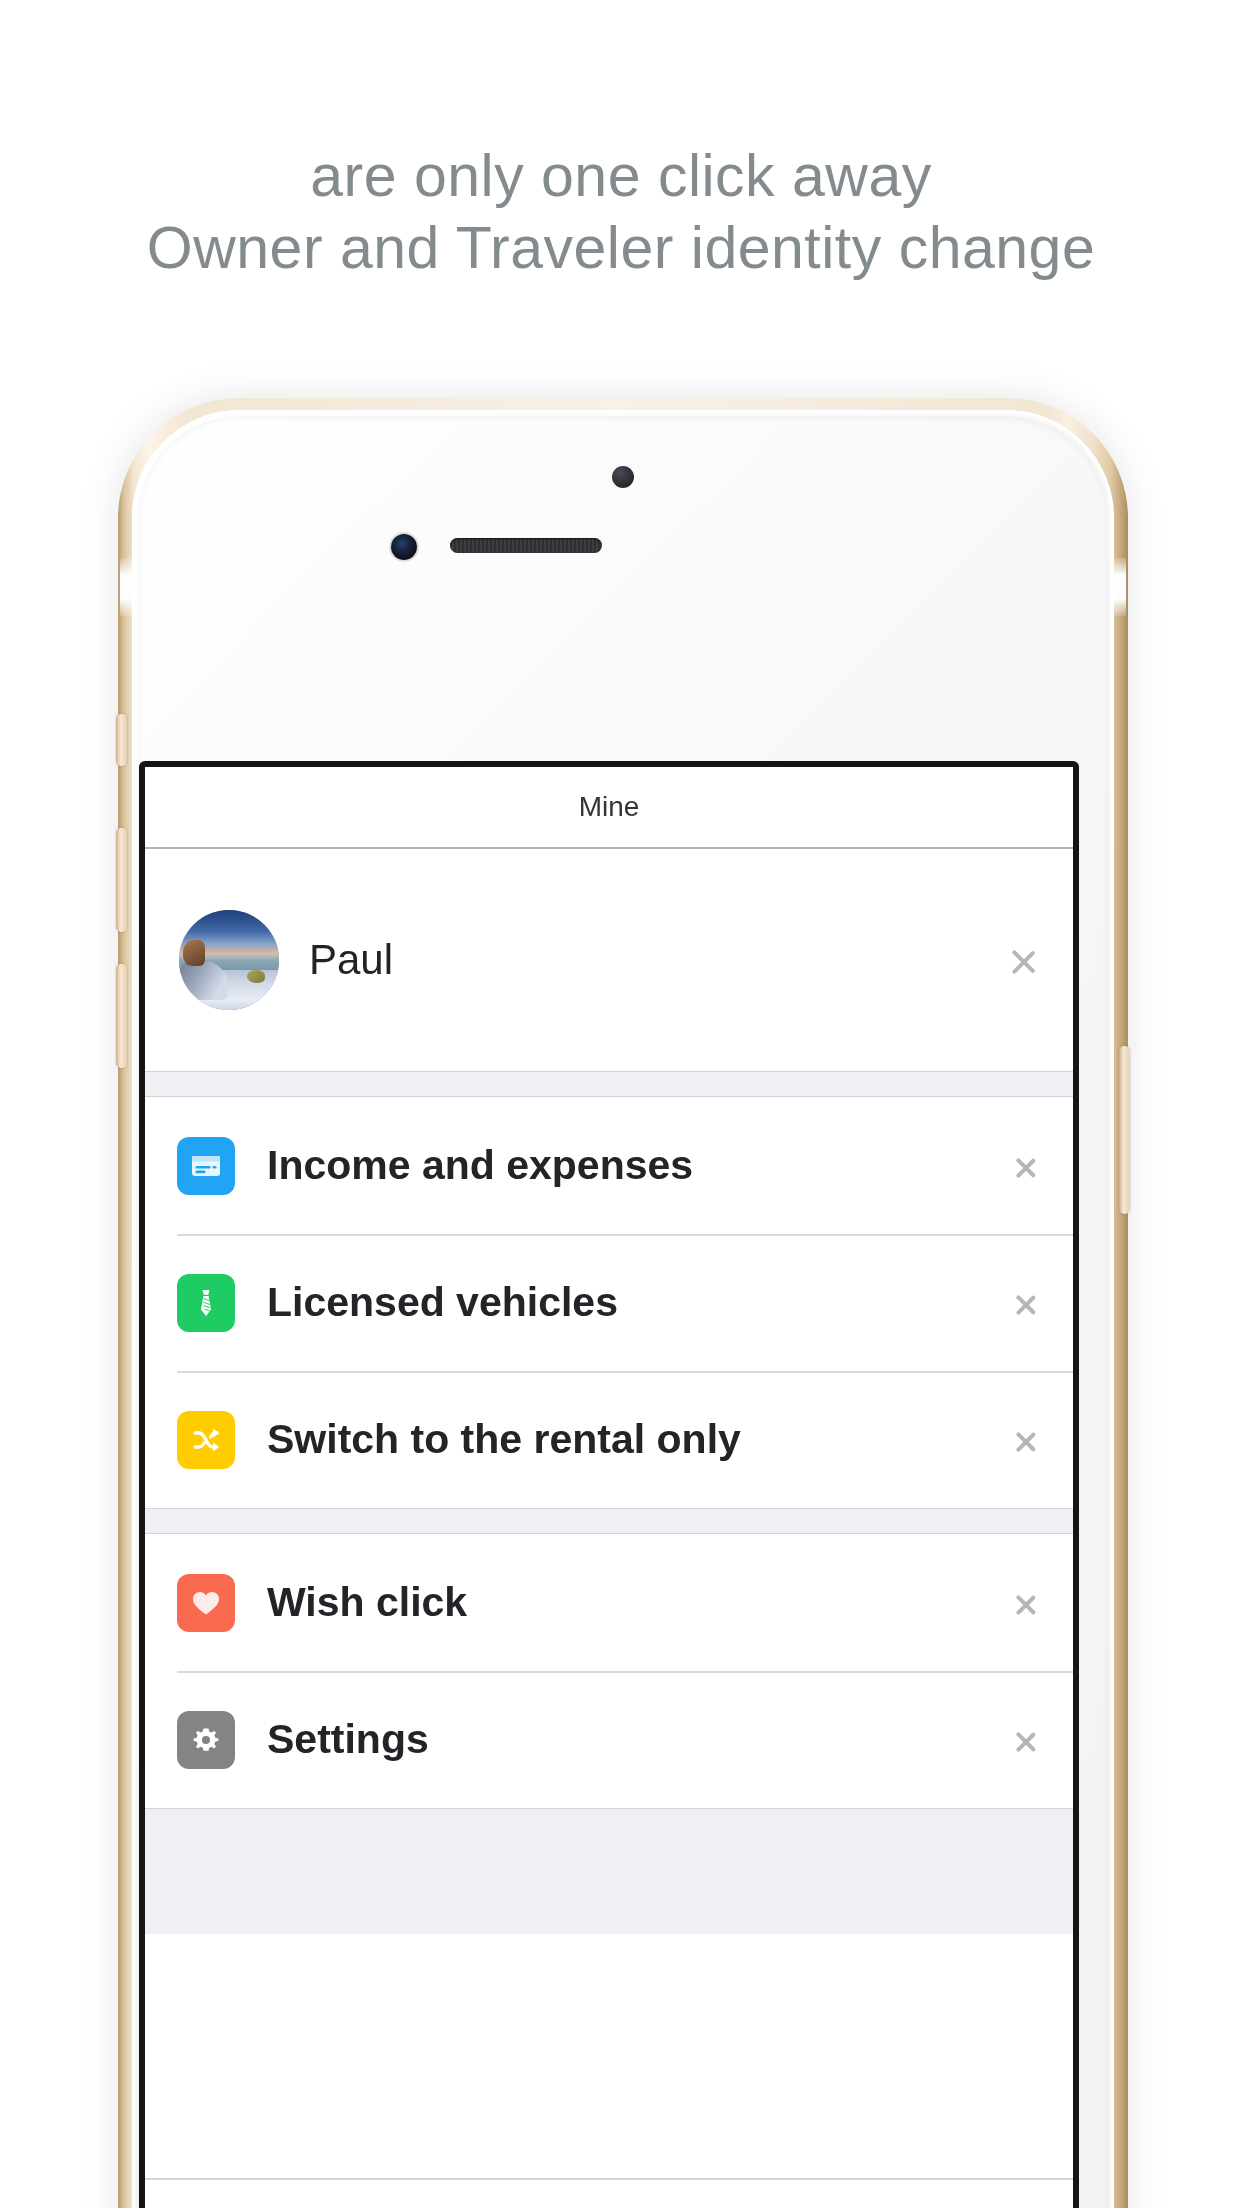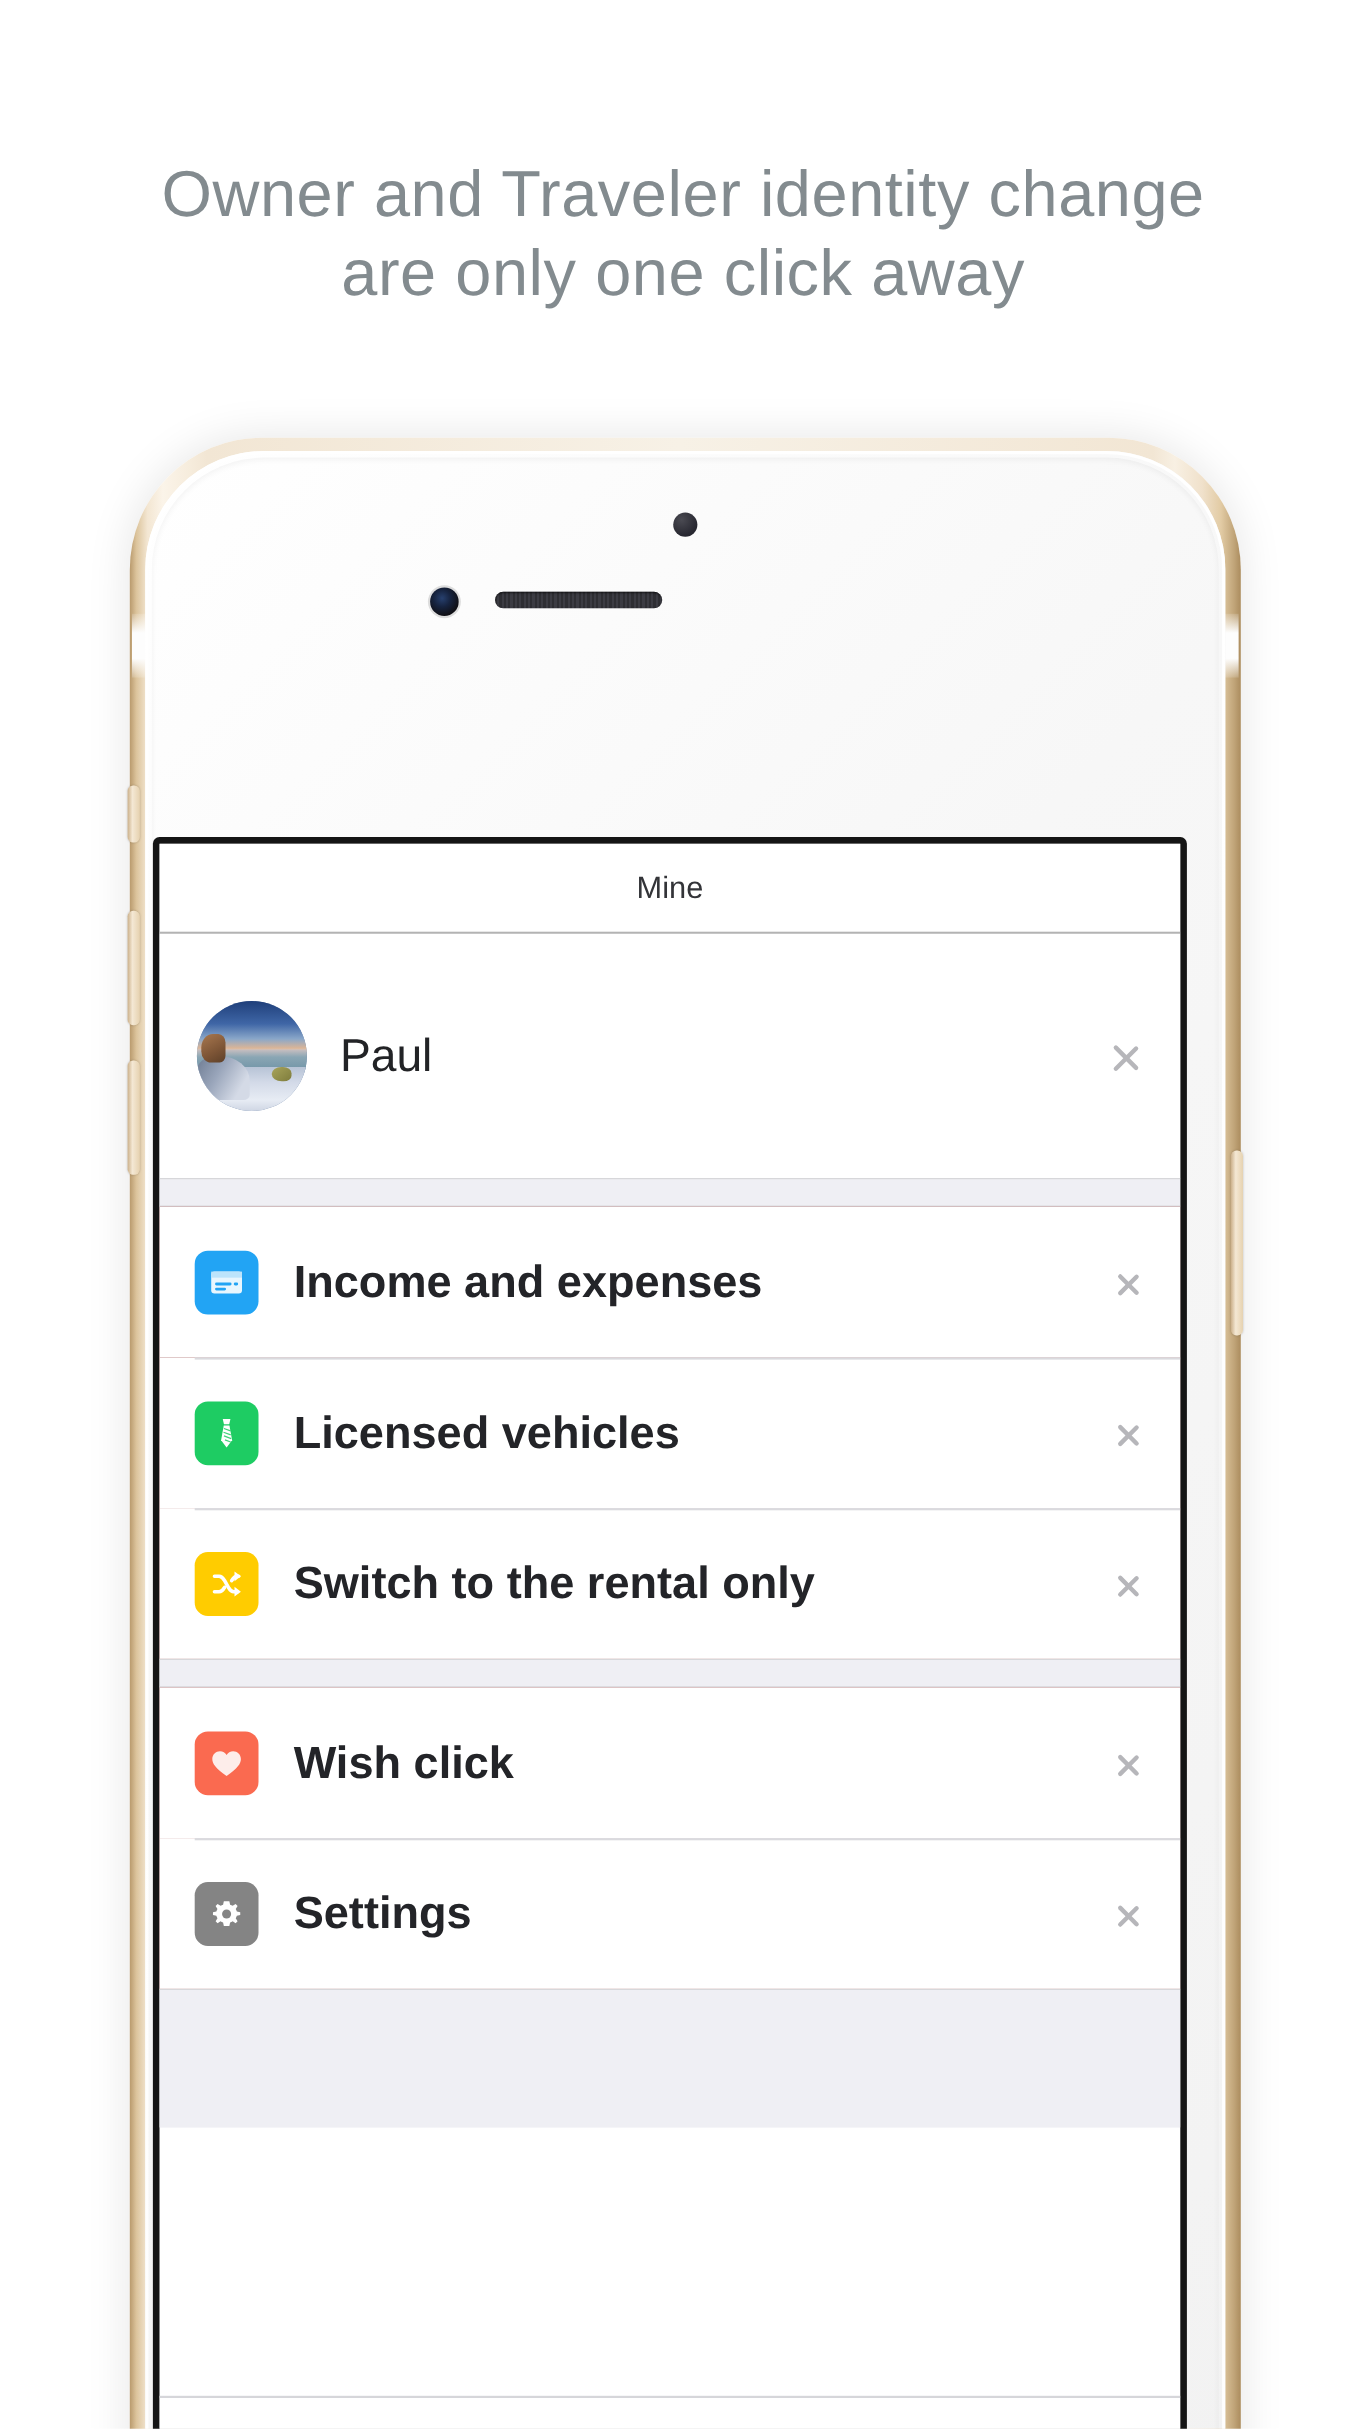--- a/index.html
+++ b/index.html
@@ -170,21 +170,21 @@
     align-items:center;
     justify-content:center;
     background:#FFFFFF;
     border-bottom:2px solid #b3b3b3;
   }
   .navbar-title { font-size:28px; color:#333438; font-weight:400; }
 
   
   .content { background:#EFEFF4; }
 
-  .group { background:#7f1d1d; }
+  .group { background:#4c1d95; }
   .gap { height:26px; background:#EFEFF4;
          border-top:1px solid #d4d4d8; border-bottom:1px solid #d4d4d8; }
 
   
   .profile-row {
     display:flex;
     align-items:center;
     height:222px;
     padding:0 36px 0 34px;
     background:#fff;
@@ -300,22 +300,22 @@
     justify-content:center;
     height:100%;
   }
 
   svg { display:block; }
 </style>
 </head>
 <body>
 
 <div class="headline">
+  <span class="ln">are only one click away</span>
   <span class="ln">Owner and Traveler identity change</span>
-  <span class="ln">are only one click away</span>
 </div>
 
 <div class="device">
 
   <div class="frame-outer"></div>
   <div class="antenna left"></div>
   <div class="antenna right"></div>
 
   <div class="btn-side btn-mute"></div>
   <div class="btn-side btn-volup"></div>

